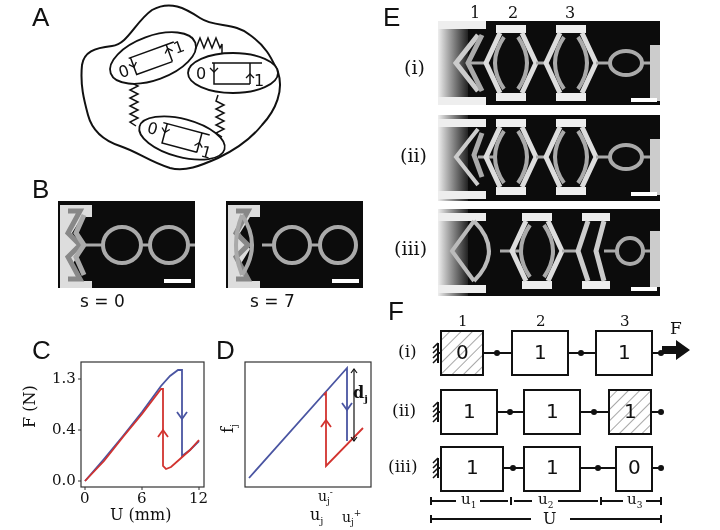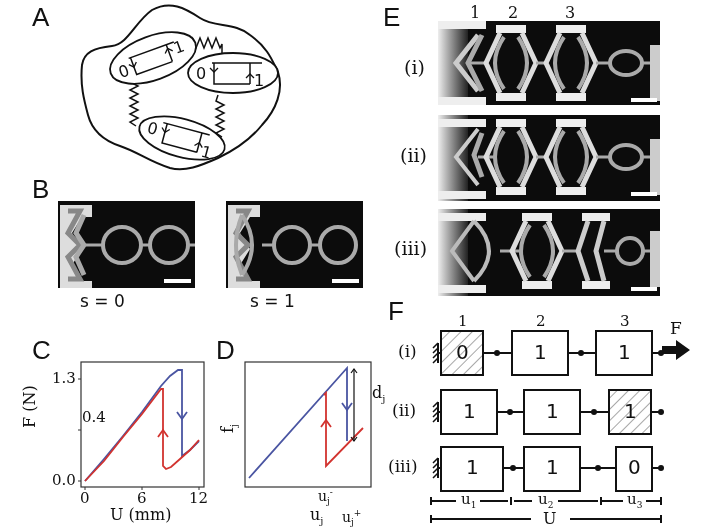--- a/index.html
+++ b/index.html
@@ -73,60 +73,60 @@
     <path d="M10,10 l12,0 l-12,22 l12,12 l-12,12 l12,22 h-12" fill="none" stroke="#888" stroke-width="5"></path>
     <path d="M16,14 q20,30 0,60" fill="none" stroke="#aaa" stroke-width="4"></path>
     <path d="M16,14 q-12,30 0,60" fill="none" stroke="#aaa" stroke-width="4"></path>
     <line x1="36" y1="44" x2="48" y2="44" stroke="#aaa" stroke-width="3"></line>
     <ellipse cx="66" cy="44" rx="18" ry="18" fill="none" stroke="#aaa" stroke-width="4"></ellipse>
     <line x1="84" y1="44" x2="94" y2="44" stroke="#aaa" stroke-width="3"></line>
     <ellipse cx="112" cy="44" rx="18" ry="18" fill="none" stroke="#aaa" stroke-width="4"></ellipse>
   </svg>
   <div class="scalebar" style="left:106px;top:78px;width:27px;"></div>
 </div>
-<div class="abs caption" style="left:250px;top:291px;">s = 1</div>
+<div class="abs caption" style="left:250px;top:291px;">s = 7</div>
 
 <div class="abs plabel" style="left:32px;top:335px;">C</div>
 <svg class="abs" style="left:0;top:0;" width="220" height="530">
   <rect x="81" y="362" width="123" height="125" fill="none" stroke="#333" stroke-width="1.2"></rect>
 
   <line x1="78" y1="481" x2="81" y2="481" stroke="#333"></line>
   <line x1="78" y1="430" x2="81" y2="430" stroke="#333"></line>
   <line x1="78" y1="379" x2="81" y2="379" stroke="#333"></line>
 
   <line x1="85" y1="487" x2="85" y2="490" stroke="#333"></line>
   <line x1="142" y1="487" x2="142" y2="490" stroke="#333"></line>
   <line x1="199" y1="487" x2="199" y2="490" stroke="#333"></line>
 
   <polyline points="85,481 104,459 123,436 142,412 161,386 170,376 178,370 182,370 182,456 190,450 199,441" fill="none" stroke="#4a55a2" stroke-width="1.8"></polyline>
   <path d="M177,412 l5,7 l5,-7" fill="none" stroke="#4a55a2" stroke-width="1.8"></path>
 
   <polyline points="199,440 190,450 180,459 171,467 166,469 163,466 163,389 161,389 142,414 123,437 104,461 85,481" fill="none" stroke="#d2332f" stroke-width="1.8"></polyline>
   <path d="M158,437 l5,-7 l5,7" fill="none" stroke="#d2332f" stroke-width="1.8"></path>
 </svg>
 <div class="abs num" style="left:52px;top:369px;">1.3</div>
-<div class="abs num" style="left:52px;top:408px;margin-left:30px;">0.4</div>
+<div class="abs num" style="left:52px;top:420px;">0.4</div>
 <div class="abs num" style="left:52px;top:471px;">0.0</div>
 <div class="abs num" style="left:80px;top:489px;">0</div>
 <div class="abs num" style="left:137px;top:489px;">6</div>
 <div class="abs num" style="left:189px;top:489px;">12</div>
 <div class="abs serif" style="left:110px;top:505px;font-size:16px;">U (mm)</div>
 <div class="abs serif" style="left:20px;top:428px;font-size:16px;transform:rotate(-90deg);transform-origin:left top;">F (N)</div>
 
 <div class="abs plabel" style="left:216px;top:335px;">D</div>
 <svg class="abs" style="left:0;top:0;" width="400" height="530">
   <rect x="245" y="362" width="126" height="125" fill="none" stroke="#333" stroke-width="1.2"></rect>
   <polyline points="249,478 347,368 347,441" fill="none" stroke="#4a55a2" stroke-width="1.8"></polyline>
   <path d="M342,403 l5,7 l5,-7" fill="none" stroke="#4a55a2" stroke-width="1.8"></path>
   <polyline points="363,428 326,466 326,393 324,395" fill="none" stroke="#d2332f" stroke-width="1.8"></polyline>
   <path d="M321,427 l5,-7 l5,7" fill="none" stroke="#d2332f" stroke-width="1.8"></path>
   <line x1="354" y1="369" x2="354" y2="441" stroke="#111" stroke-width="1.2"></line>
   <path d="M351,373 l3,-4 l3,4 M351,437 l3,4 l3,-4" fill="none" stroke="#111" stroke-width="1.2"></path>
 </svg>
-<div class="abs serif" style="left:372px;top:383px;font-size:16px;">
+<div class="abs serif" style="left:353px;top:383px;font-size:16px;font-weight:bold;">
   <span>d</span><sub style="font-size:10px;">j</sub>
 </div>
 <div class="abs serif" style="left:218px;top:433px;font-size:16px;transform:rotate(-90deg);transform-origin:left top;">
   <span>f</span><sub style="font-size:10px;">j</sub>
 </div>
 <div class="abs serif" style="left:318px;top:487px;font-size:14px;">
   <span>u</span><sub style="font-size:9px;">j</sub><sup style="font-size:9px;">-</sup>
 </div>
 <div class="abs serif" style="left:342px;top:508px;font-size:14px;">
   <span>u</span><sub style="font-size:9px;">j</sub><sup style="font-size:9px;">+</sup>

